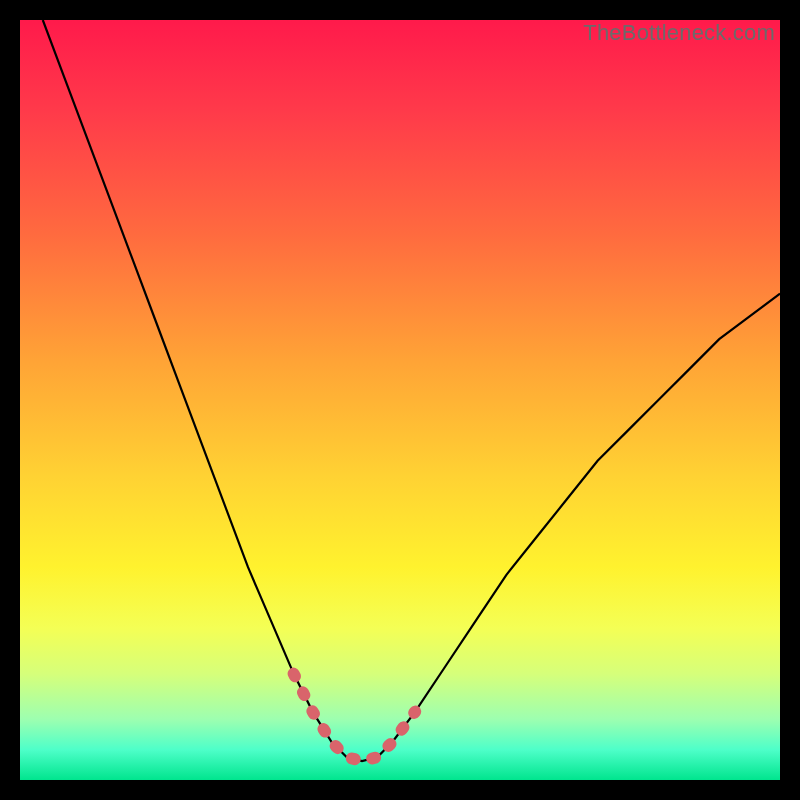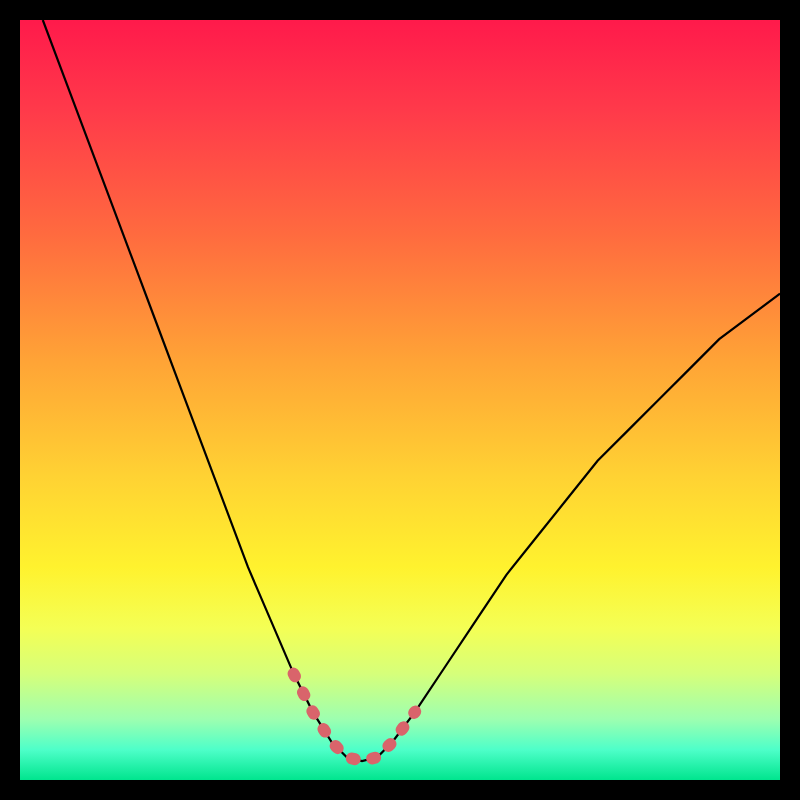--- a/index.html
+++ b/index.html
@@ -35,20 +35,21 @@
     font-weight: 500;
     letter-spacing: 0.2px;
     z-index: 5;
   }
   svg { display: block; }
 </style>
 </head>
 <body>
 
 <div class="frame">
+  <div class="watermark">TheBottleneck.com</div>
   <svg class="plot" viewBox="0 0 760 760">
     <defs>
       <linearGradient id="bg-grad" x1="0" y1="0" x2="0" y2="1">
           <stop offset="0%" stop-color="#ff1a4b"></stop>
           <stop offset="12%" stop-color="#ff3a4a"></stop>
           <stop offset="28.000000000000004%" stop-color="#ff6a3f"></stop>
           <stop offset="45%" stop-color="#ffa436"></stop>
           <stop offset="60%" stop-color="#ffd233"></stop>
           <stop offset="72%" stop-color="#fff22e"></stop>
           <stop offset="80%" stop-color="#f4ff55"></stop>

